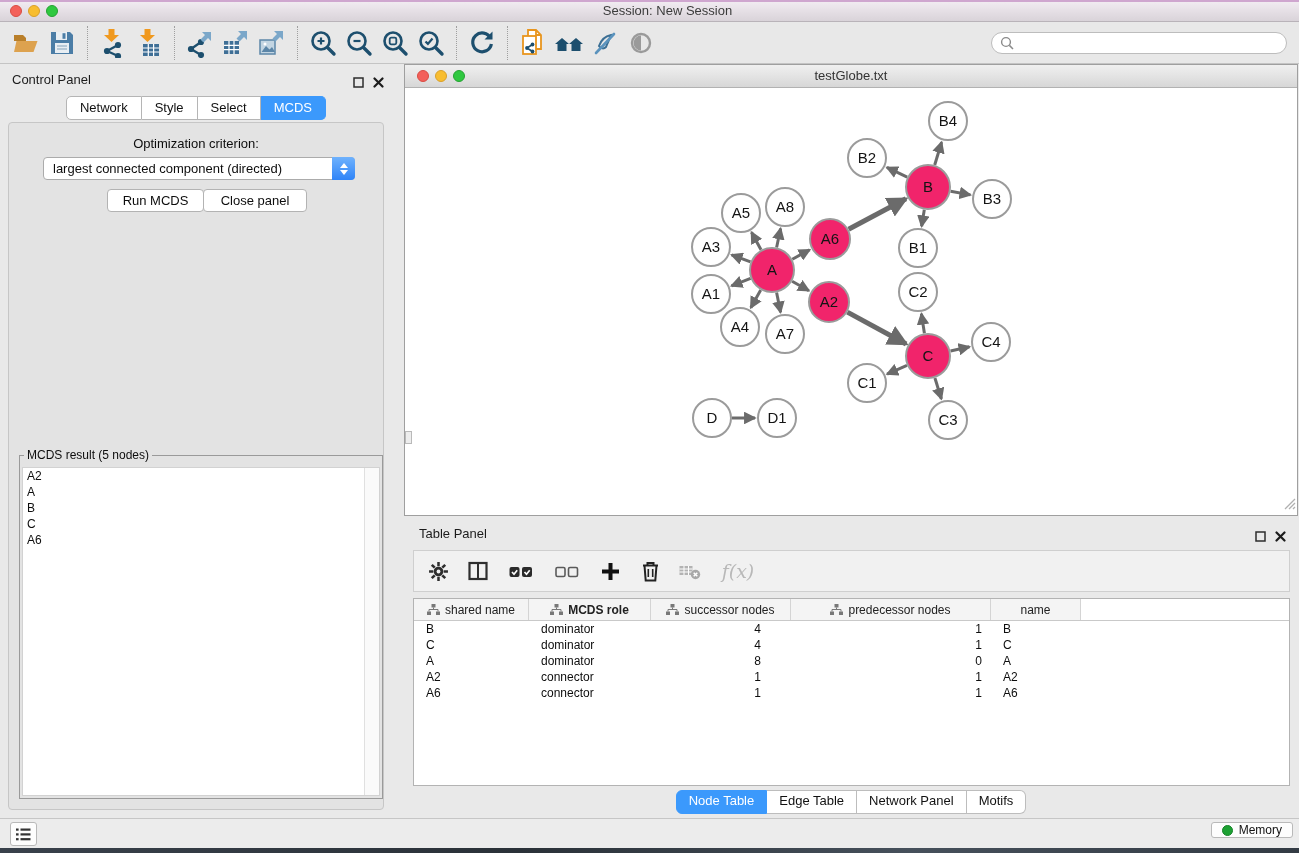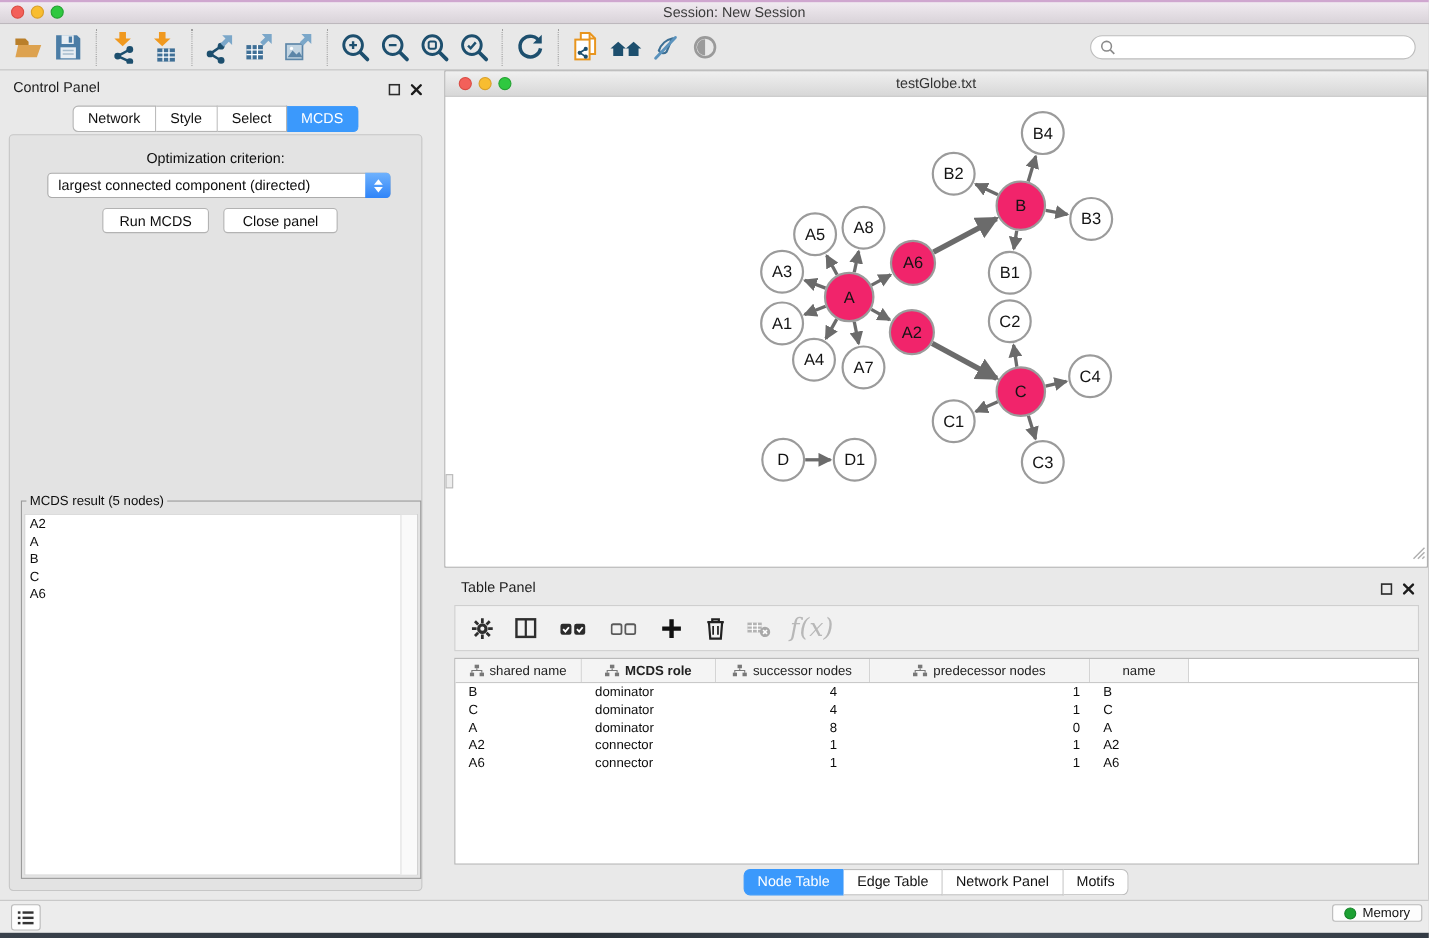--- a/index.html
+++ b/index.html
@@ -40,42 +40,42 @@
   .crit-select{position:absolute;left:34px;top:34px;width:312px;height:23px;background:#fff;
                border:1px solid #ababab;border-radius:4px;box-sizing:border-box;font-size:13px;
                line-height:21px;padding-left:9px;color:#0d0d0d;}
   .stepper{position:absolute;right:-1px;top:-1px;width:23px;height:23px;border-radius:0 4px 4px 0;
            background:linear-gradient(#6fb2fd,#2f84f8);display:flex;flex-direction:column;
            align-items:center;justify-content:center;gap:2px;}
   .stepper .tri-up{width:0;height:0;border-left:4px solid transparent;border-right:4px solid transparent;border-bottom:5px solid #fff;}
   .stepper .tri-dn{width:0;height:0;border-left:4px solid transparent;border-right:4px solid transparent;border-top:5px solid #fff;}
   .cp-btn{position:absolute;top:66px;height:23px;background:#fff;border:1px solid #b3b3b3;border-radius:4px;
           box-sizing:border-box;font-size:13px;text-align:center;line-height:21px;color:#0d0d0d;}
-  .btn-run{left:84px;width:97px;}
+  .btn-run{left:98px;width:97px;}
   .btn-close{left:194px;width:104px;}
   .result-box{position:absolute;left:10px;top:332px;width:362px;height:342px;border:1px solid #9a9a9a;}
   .result-legend{position:absolute;top:-8px;left:4px;background:#e3e3e3;padding:0 3px;font-size:12px;color:#0d0d0d;}
   .result-list{position:absolute;left:2px;right:2px;top:11px;bottom:2px;background:#fff;border:1px solid #d2d2d2;overflow:hidden;}
   .ritem{font-size:12px;line-height:16px;padding-left:4px;color:#0d0d0d;}
   .rscroll{position:absolute;right:0;top:0;bottom:0;width:14px;background:#fafafa;border-left:1px solid #e0e0e0;}
   
   .net-frame{position:absolute;left:404px;top:64px;width:894px;height:452px;background:#fff;
              border:1px solid #9f9f9f;box-sizing:border-box;}
   .net-titlebar{position:relative;height:22px;background:linear-gradient(#f0f0f0,#d7d7d7);border-bottom:1px solid #b2b2b2;}
   .net-title{position:absolute;left:0;right:0;top:3px;text-align:center;font-size:13px;color:#333;}
   .net-lights{position:absolute;left:12px;top:5px;display:flex;gap:6px;}
   .net-canvas{position:absolute;left:0;top:23px;right:0;bottom:0;background:#fff;}
   .corner-grip{position:absolute;right:1px;bottom:1px;}
   .edge-grip{position:absolute;left:0;top:366px;width:7px;height:13px;background:#ededed;border:1px solid #b9b9b9;box-sizing:border-box;}
   
   .table-panel{position:absolute;left:404px;top:522px;width:894px;height:292px;}
   .tp-toolbar{position:absolute;left:9px;top:28px;width:877px;height:42px;background:#f1f1f1;
               border:1px solid #cfcfcf;box-sizing:border-box;display:flex;align-items:center;padding-left:12px;gap:16px;}
   .tpicon{width:24px;height:24px;display:flex;align-items:center;justify-content:center;}
-  .fx{font-family:"DejaVu Serif","Liberation Serif",serif;font-style:italic;font-size:23px;color:#b8b8b8;}
+  .fx{font-family:"DejaVu Serif","Liberation Serif",serif;font-style:italic;font-size:19px;color:#b8b8b8;}
   .tp-table{position:absolute;left:9px;top:76px;width:877px;height:188px;background:#fff;
             border:1px solid #b3b3b3;box-sizing:border-box;overflow:hidden;}
   .thead{display:flex;height:21px;border-bottom:1px solid #c9c9c9;}
   .th{display:flex;align-items:center;justify-content:center;gap:5px;font-size:12px;color:#222;
       background:#f4f4f4;border-right:1px solid #d4d4d4;box-sizing:border-box;flex:0 0 auto;}
   .th-fill{flex:1;background:#fff;border-right:none;}
   .tr{display:flex;height:16px;}
   .td{box-sizing:border-box;font-size:12px;line-height:16px;color:#0d0d0d;flex:0 0 auto;padding-left:12px;}
   .td.num2{text-align:right;padding-left:0;padding-right:30px;}
   .td.num3{text-align:right;padding-left:0;padding-right:9px;}

